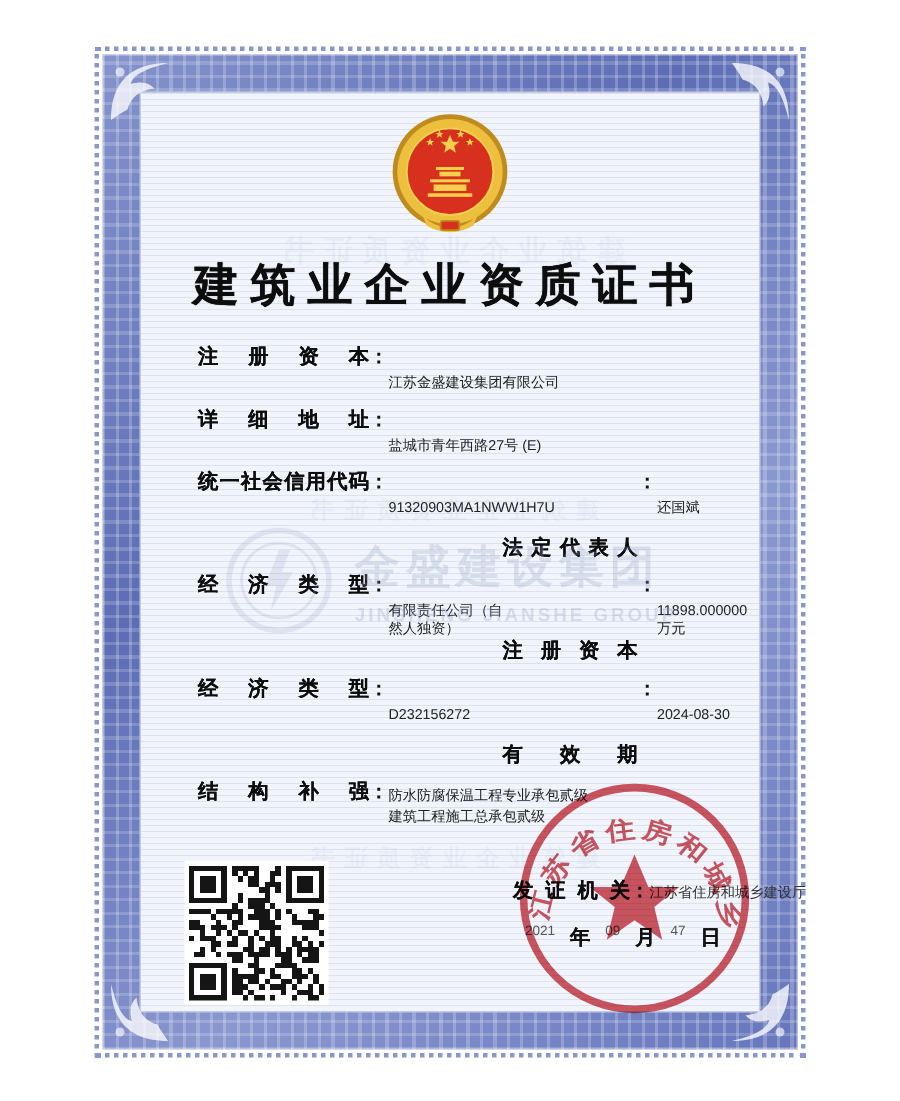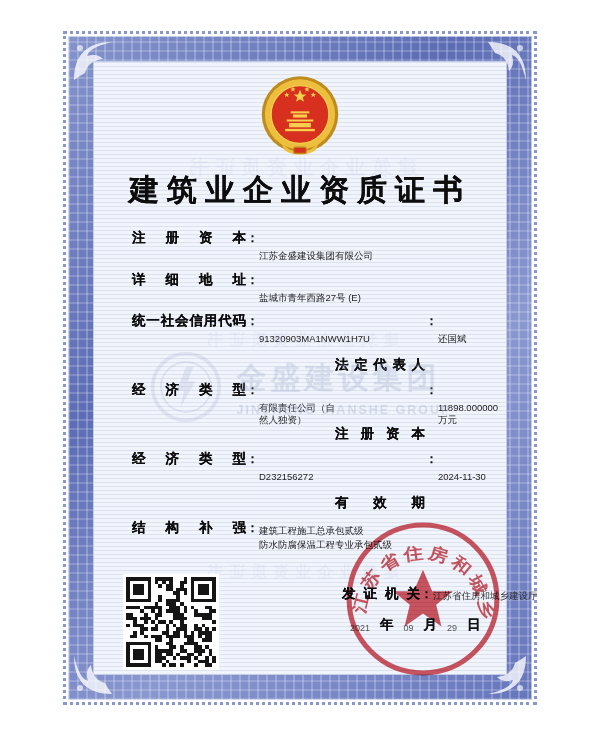--- a/index.html
+++ b/index.html
@@ -67,21 +67,21 @@
     position:absolute;left:0;top:288px;width:100%;display:flex;justify-content:center;
     align-items:center;gap:14px;pointer-events:none;opacity:.6;
   }
   .wm-logo{width:74px;height:74px;opacity:.35;}
   .wm-text .cn{font-size:30px;font-weight:800;letter-spacing:4px;color:rgba(148,160,196,.45);}
   .wm-text .en{font-size:12.5px;font-weight:800;letter-spacing:2px;color:rgba(148,160,196,.5);margin-top:4px;text-align:center;}
   
   .qr{position:absolute;left:29px;top:512px;width:96px;height:96px;background:#fff;padding:3px;box-sizing:border-box;}
   .issuer{position:absolute;left:248px;top:524px;display:flex;align-items:flex-start;z-index:2;}
   .issuer .val{width:120px;padding-top:4px;color:#333;}
-  .date-line{position:absolute;left:252px;top:554px;display:flex;align-items:flex-end;z-index:2;font-weight:800;font-size:13.5px;}
+  .date-line{position:absolute;left:252px;top:554px;display:flex;align-items:flex-start;z-index:2;font-weight:800;font-size:13.5px;}
   .date-line .num{font-size:9px;font-weight:400;color:#555;margin:0 4px;position:relative;top:-1px;}
   .date-line .unit{margin:0 6px;text-shadow:0 0 .4px #000;}
   .stamp{position:absolute;left:248px;top:456px;width:162px;height:162px;z-index:3;opacity:.82;mix-blend-mode:multiply;}
 </style>
 </head>
 <body>
 
 <div class="page">
   <div class="frame">
 
@@ -174,30 +174,30 @@
 
         <div class="row">
           <div class="cell cell-left">
             <span class="lbl w114">经济类型</span>
               <span class="colon">：</span>
             <span class="val">D232156272</span>
           </div>
           <div class="cell cell-right">
             <span class="lbl w90">有效期</span>
               <span class="colon">：</span>
-            <span class="val">2024-11-30</span>
+            <span class="val">2024-08-30</span>
           </div>
         </div>
 
         <div class="row">
           <span class="lbl w114">结构补强</span>
             <span class="colon">：</span>
           <div class="qual-lines">
+            <div>防水防腐保温工程专业承包贰级</div>
             <div>建筑工程施工总承包贰级</div>
-            <div>防水防腐保温工程专业承包贰级</div>
           </div>
         </div>
       </div>
 
       <div class="watermark">
         <svg class="wm-logo" viewBox="0 0 80 80">
           <circle cx="40" cy="40" r="36" fill="none" stroke="#94a0c4" stroke-width="4"></circle>
           <circle cx="40" cy="40" r="27" fill="none" stroke="#94a0c4" stroke-width="2"></circle>
           <path d="M40,18 L30,44 L38,44 L34,62 L50,34 L42,34 L48,18 Z" fill="#94a0c4"></path>
         </svg>
@@ -438,21 +438,21 @@
         <span class="lbl w78">发证机关</span>
           <span class="colon">：</span>
         <span class="val">江苏省住房和城乡建设厅</span>
       </div>
 
       <div class="date-line">
         <span class="num">2021</span>
         <span class="unit">年</span>
         <span class="num">09</span>
         <span class="unit">月</span>
-        <span class="num">29</span>
+        <span class="num">47</span>
         <span class="unit">日</span>
       </div>
 
       <svg class="stamp" viewBox="0 0 160 160">
         <defs>
           <path id="stampArc" d="M 23,97 A 57 57 0 1 1 137,97"></path>
           <path id="sstar" d="M0,-10 L2.94,-3.09 L9.51,-3.09 L4.2,1.18 L5.88,8.09 L0,4 L-5.88,8.09 L-4.2,1.18 L-9.51,-3.09 L-2.94,-3.09 Z"></path>
         </defs>
         <circle cx="80" cy="80" r="73" fill="none" stroke="#c9323b" stroke-width="5"></circle>
         <use href="#sstar" transform="translate(80,82) scale(3.1)" fill="#c9323b"></use>

